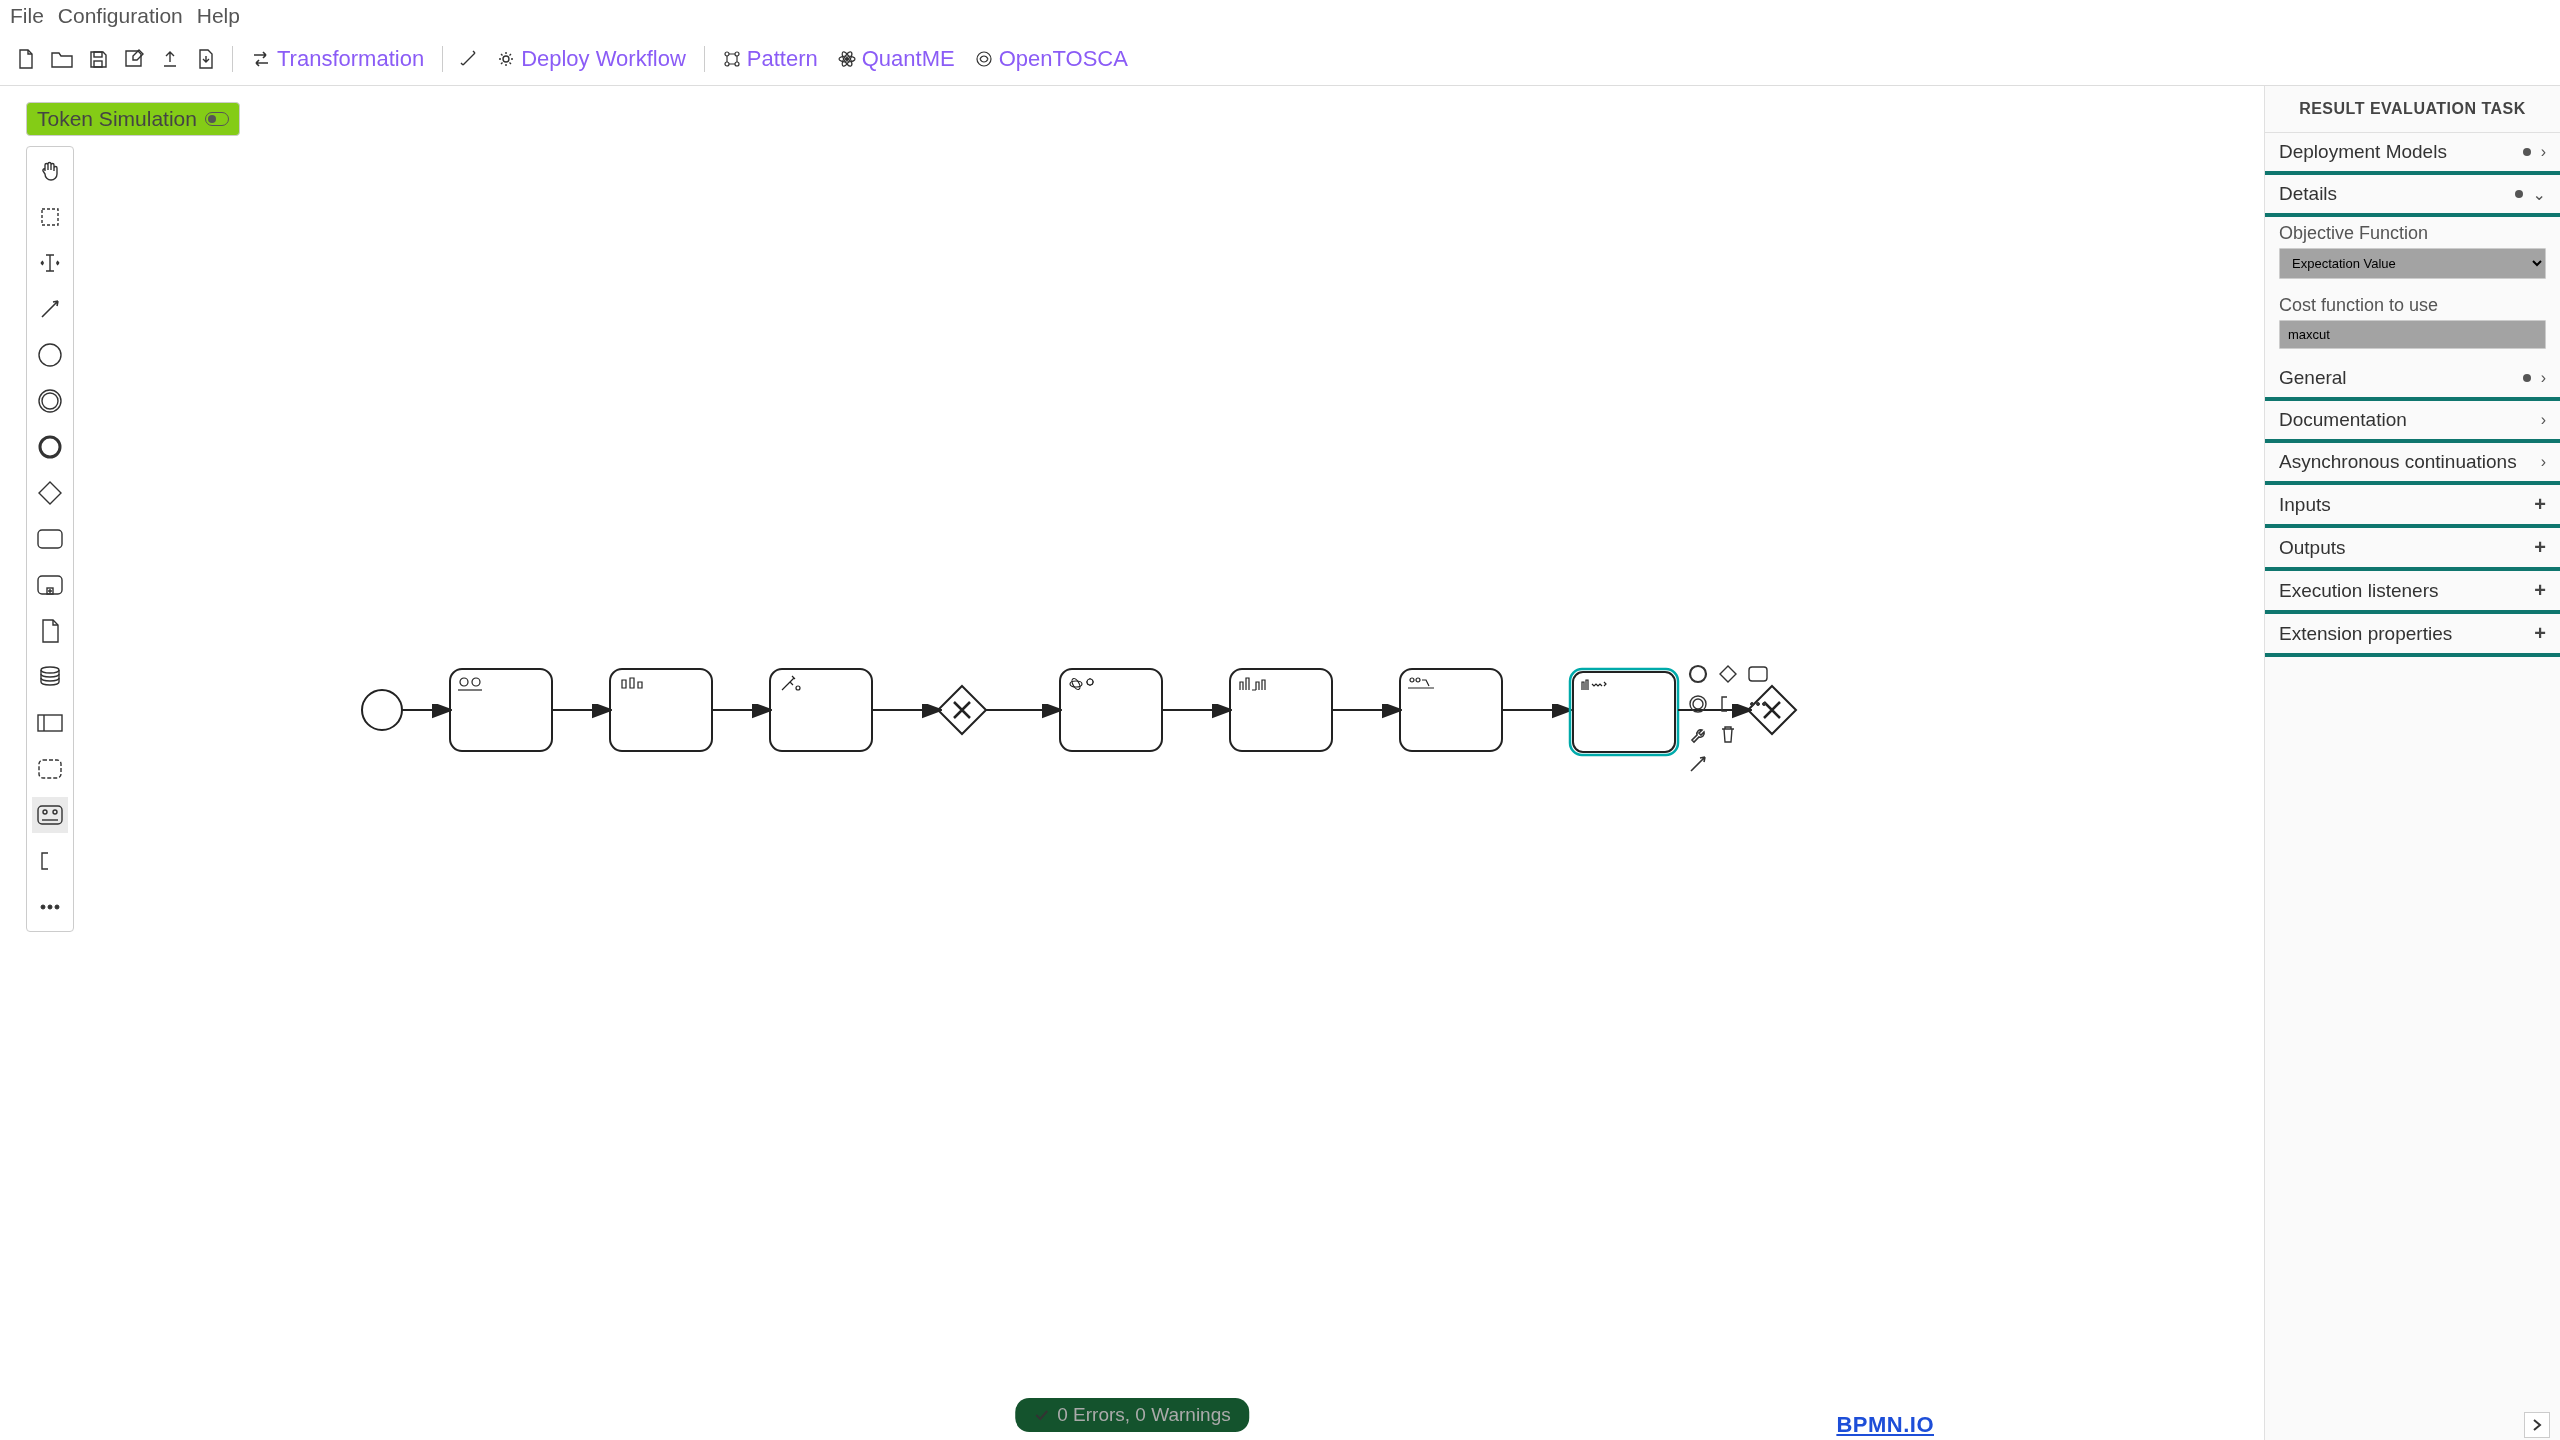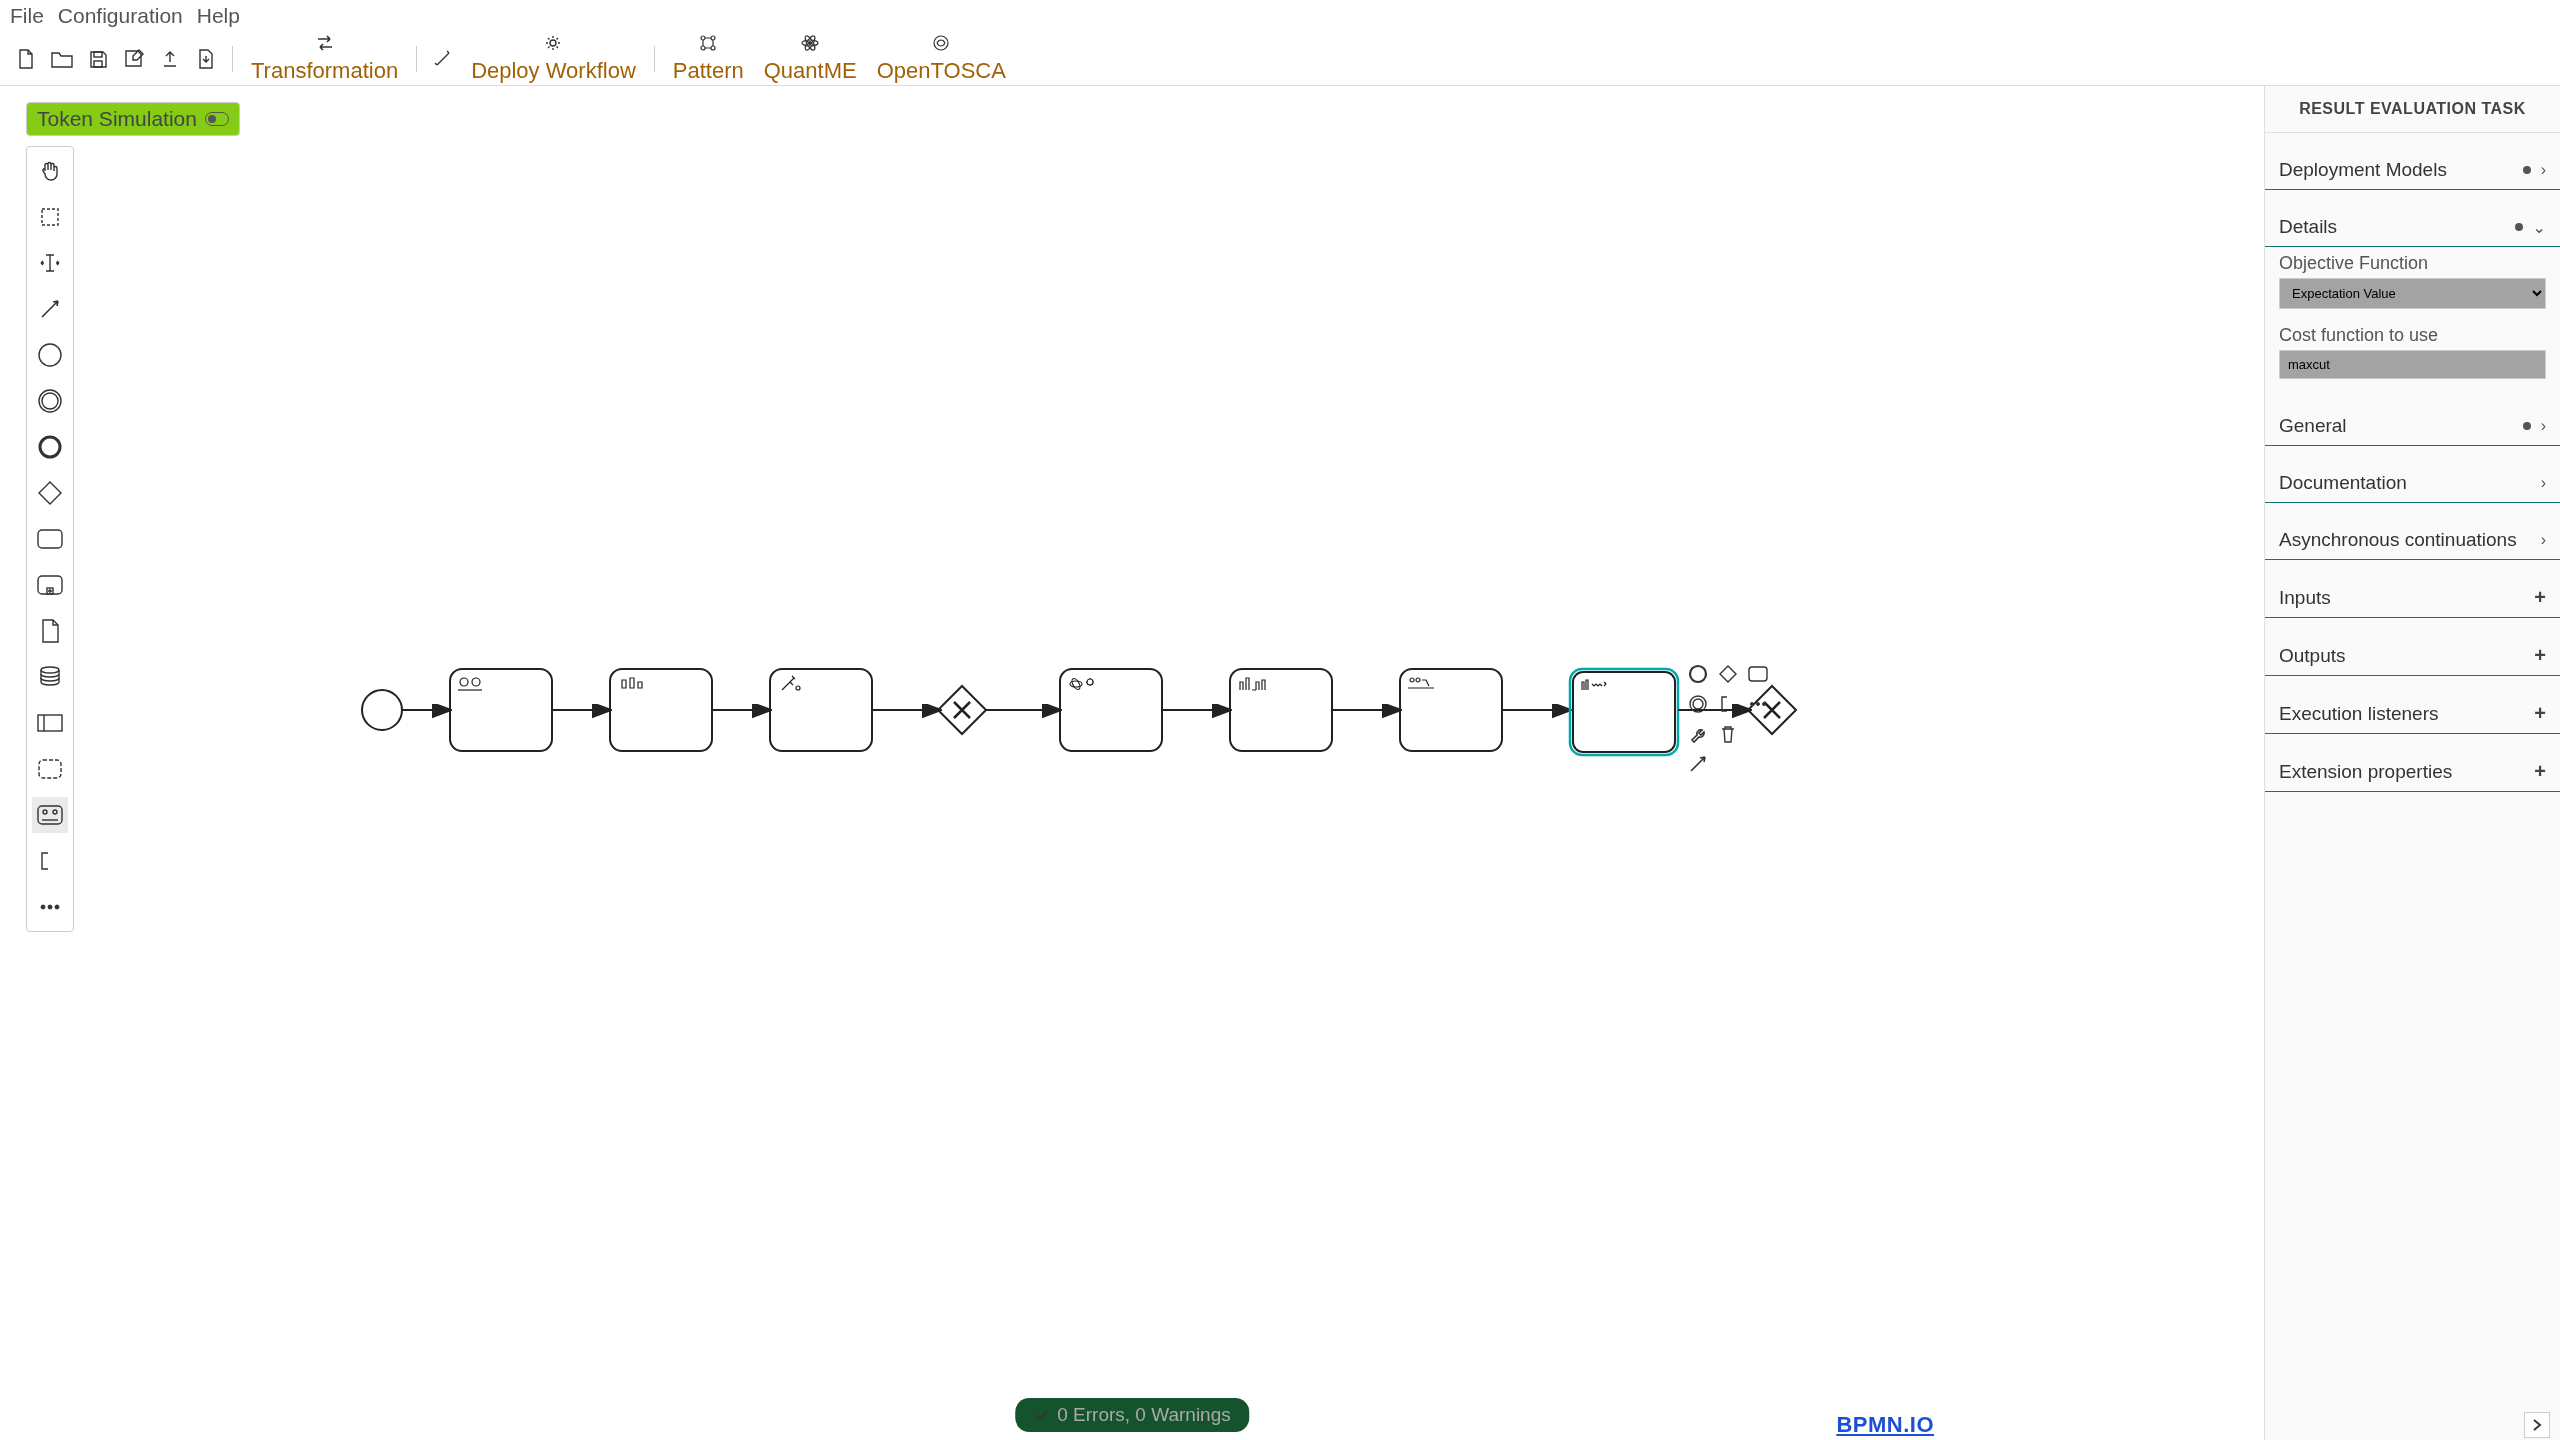--- a/index.html
+++ b/index.html
@@ -6,40 +6,40 @@
 html, body { width: 2560px; height: 1440px; font-family: Arial, sans-serif; font-size: 20px; background: #fff; overflow: hidden; }
 
 
 .menubar { display: flex; gap: 14px; padding: 4px 10px; font-size: 21px; color: #555; }
 .menubar span { cursor: pointer; }
 
 
 .toolbar { display: flex; align-items: center; gap: 0; padding: 6px 8px; border-bottom: 1px solid #ddd; height: 54px; }
 .tb-icon { width: 36px; height: 36px; display: inline-flex; align-items: center; justify-content: center; color: #333; cursor: pointer; }
 .tb-sep { width: 1px; height: 26px; background: #ccc; margin: 0 8px; }
-.tb-label { display: inline-flex; align-items: center; gap: 6px; font-size: 22px; color: #a16207; cursor: pointer; padding: 0 10px; flex-direction: column; }
+.tb-label { display: inline-flex; align-items: center; gap: 6px; font-size: 22px; color: #8b5cf6; cursor: pointer; padding: 0 10px; }
 
 
 .workspace { position: relative; display: flex; height: calc(1440px - 72px); }
 .canvas-area { position: relative; flex: 1; background: #fff; }
 .props-panel { width: 296px; border-left: 1px solid #e0e0e0; background: #fafafa; display: flex; flex-direction: column; font-size: 20px; }
 
 
 .token-sim { position: absolute; top: 16px; left: 26px; display: inline-flex; align-items: center; gap: 8px; padding: 4px 10px; border: 1px solid #ccc; border-radius: 4px; background: #84cc16; font-size: 21px; color: #444; cursor: pointer; z-index: 5; }
 .toggle-pill { width: 24px; height: 14px; border: 1.5px solid #555; border-radius: 8px; position: relative; }
 .toggle-pill::after { content: ""; position: absolute; width: 8px; height: 8px; border-radius: 50%; background: #555; top: 1.5px; left: 2px; }
 
 
 .palette { position: absolute; top: 60px; left: 26px; width: 48px; border: 1px solid #ccc; border-radius: 4px; background: #fff; display: flex; flex-direction: column; align-items: center; padding: 6px 0; gap: 10px; z-index: 5; }
 .pal-item { width: 36px; height: 36px; display: flex; align-items: center; justify-content: center; cursor: pointer; }
 .pal-item.active { background: #eaeaea; }
 
 
 .panel-title { text-align: center; font-size: 16px; font-weight: bold; letter-spacing: 0.5px; color: #444; padding: 14px 0; border-bottom: 1px solid #e0e0e0; }
-.panel-row { display: flex; align-items: center; justify-content: space-between; padding: 8px 14px; border-bottom: 1px solid #0f766e; cursor: pointer; margin-top: 18px; }
+.panel-row { display: flex; align-items: center; justify-content: space-between; padding: 8px 14px; border-bottom: 4px solid #0f766e; cursor: pointer; }
 .panel-row .row-left { display: flex; align-items: center; gap: 8px; font-size: 19px; color: #333; }
 .panel-row .row-right { display: flex; align-items: center; gap: 10px; color: #555; }
 .dot { width: 8px; height: 8px; border-radius: 50%; background: #555; display: inline-block; }
 .chev { font-size: 16px; color: #555; }
 .plus { font-size: 20px; font-weight: bold; color: #444; }
 
 .panel-field { padding: 6px 14px 2px; font-size: 18px; color: #555; }
 .panel-input-wrap { padding: 2px 14px 10px; }
 .panel-select, .panel-input { width: 100%; border: 1px solid #ccc; border-radius: 1px; padding: 6px 8px; font-size: 13px; background: #a3a3a3; }
 

